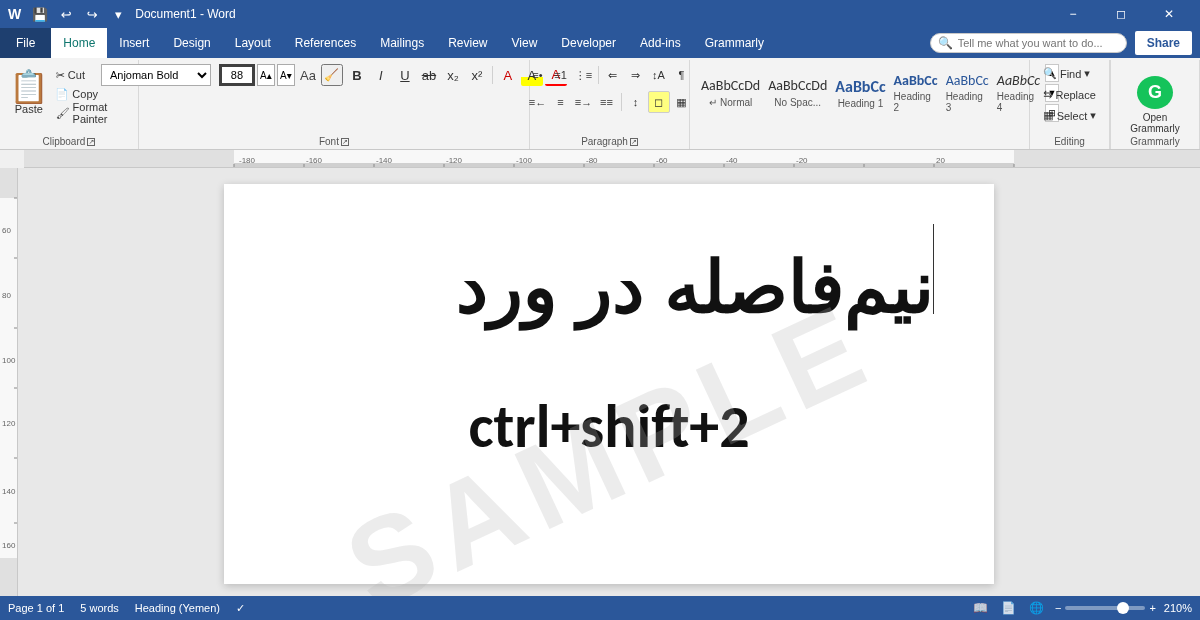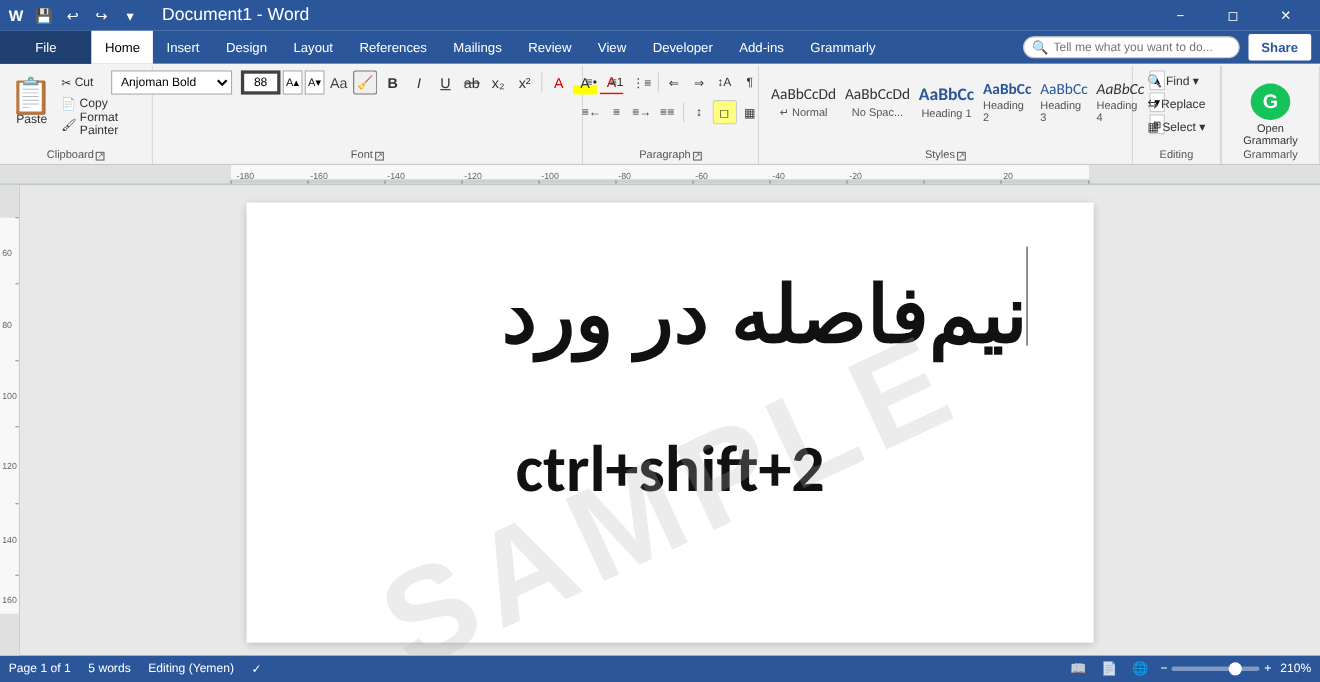--- a/index.html
+++ b/index.html
@@ -29,22 +29,22 @@
       align-items: stretch;
     }
     .menu-item {
       padding: 0 12px;
       display: flex;
       align-items: center;
       color: white;
       font-size: 12px;
       cursor: pointer;
     }
-    .menu-item.active { background: white; color: #000000; }
-    .menu-item.file { background: #1e3f6f; padding: 0 32px; }
+    .menu-item.active { background: white; color: #0f766e; }
+    .menu-item.file { background: #1e3f6f; padding: 0 16px; }
 
     
     .ribbon {
       background: #f3f3f3;
       border-bottom: 1px solid #c8c8c8;
       display: flex;
       align-items: stretch;
       padding: 2px 0 0 0;
       height: 92px;
     }
@@ -251,21 +251,21 @@
 <div class="title-bar">
   <div class="title-bar-left">
     <div class="title-bar-qat">
 
       <span style="color:white;font-weight:bold;font-size:14px;margin-right:4px;">W</span>
       <div class="qat-btn" title="Save">💾</div>
       <div class="qat-btn" title="Undo">↩</div>
       <div class="qat-btn" title="Redo">↪</div>
       <div class="qat-btn" title="Customize">▾</div>
     </div>
-    <span style="margin-left:12px;font-size:16px;">Document1 - Word</span>
+    <span style="margin-left:0;font-size:12px;">Document1 - Word</span>
   </div>
   <div class="title-bar-controls">
     <div class="title-bar-btn">−</div>
     <div class="title-bar-btn">◻</div>
     <div class="title-bar-btn close">✕</div>
   </div>
 </div>
 
 <div class="menu-bar">
   <div class="menu-item file">File</div>
@@ -410,24 +410,20 @@
       <div class="style-item">
         <span class="style-preview h4-preview">AaBbCc</span>
         <span class="style-label">Heading 4</span>
       </div>
       <div class="styles-scroll">
         <div class="styles-arrow">▲</div>
         <div class="styles-arrow">▼</div>
         <div class="styles-arrow">⊞</div>
       </div>
     </div>
-    <div class="ribbon-group-label">
-      <span>Styles</span>
-      <div class="group-expander">↗</div>
-    </div>
   </div>
 
   <div class="ribbon-group editing-group" style="min-width:80px;">
     <div class="ribbon-group-content" style="flex-direction:column; align-items:flex-start; gap:2px;">
       <div class="editing-btn">
         <span style="color:#2b579a;">🔍</span>
         <span>Find</span>
         <span>▾</span>
       </div>
       <div class="editing-btn">
@@ -452,21 +448,21 @@
         <div class="grammarly-label">Open<br>Grammarly</div>
       </div>
     </div>
     <div class="ribbon-group-label">
       <span>Grammarly</span>
     </div>
   </div>
 
 </div>
 
-<div class="ruler" style="background:#7dd3fc; border-bottom:1px solid #c8c8c8; position:relative; height:18px; overflow:hidden;">
+<div class="ruler" style="background:#14b8a6; border-bottom:1px solid #c8c8c8; position:relative; height:18px; overflow:hidden;margin-left:24px;">
 
   <div style="position:absolute; left:0; right:0; top:0; bottom:0; background: linear-gradient(to right, #e0e0e0 0px, #e0e0e0 210px, #f8f8f8 210px, #f8f8f8 990px, #e0e0e0 990px, #e0e0e0 100%);"></div>
   <div style="position:absolute; bottom:0; left:210px; right: calc(100% - 990px); height:4px; background:#d0d0d0;"></div>
 
   <svg width="1200" height="18" style="position:absolute; top:0; left:0;">
     <line x1="210" y1="14" x2="210" y2="18" stroke="#888" stroke-width="1"></line>
     <text x="215" y="13" font-size="8" fill="#666">-180</text>
     <line x1="280" y1="14" x2="280" y2="18" stroke="#888" stroke-width="1"></line>
     <text x="282" y="13" font-size="8" fill="#666">-160</text>
     <line x1="350" y1="14" x2="350" y2="18" stroke="#888" stroke-width="1"></line>
@@ -523,21 +519,21 @@
 
       <div class="sample-watermark">SAMPLE</div>
     </div>
   </div>
 </div>
 
 <div class="status-bar">
   <div class="status-left">
     <span>Page 1 of 1</span>
     <span>5 words</span>
-    <span>Editing (Yemen)</span>
+    <span>Heading (Yemen)</span>
     <span>✓</span>
   </div>
   <div class="status-right">
     <div class="view-btn">📖</div>
     <div class="view-btn">📄</div>
     <div class="view-btn">🌐</div>
     <div class="zoom-slider">
       <span style="cursor:pointer;">−</span>
       <div class="zoom-track">
         <div class="zoom-thumb"></div>

